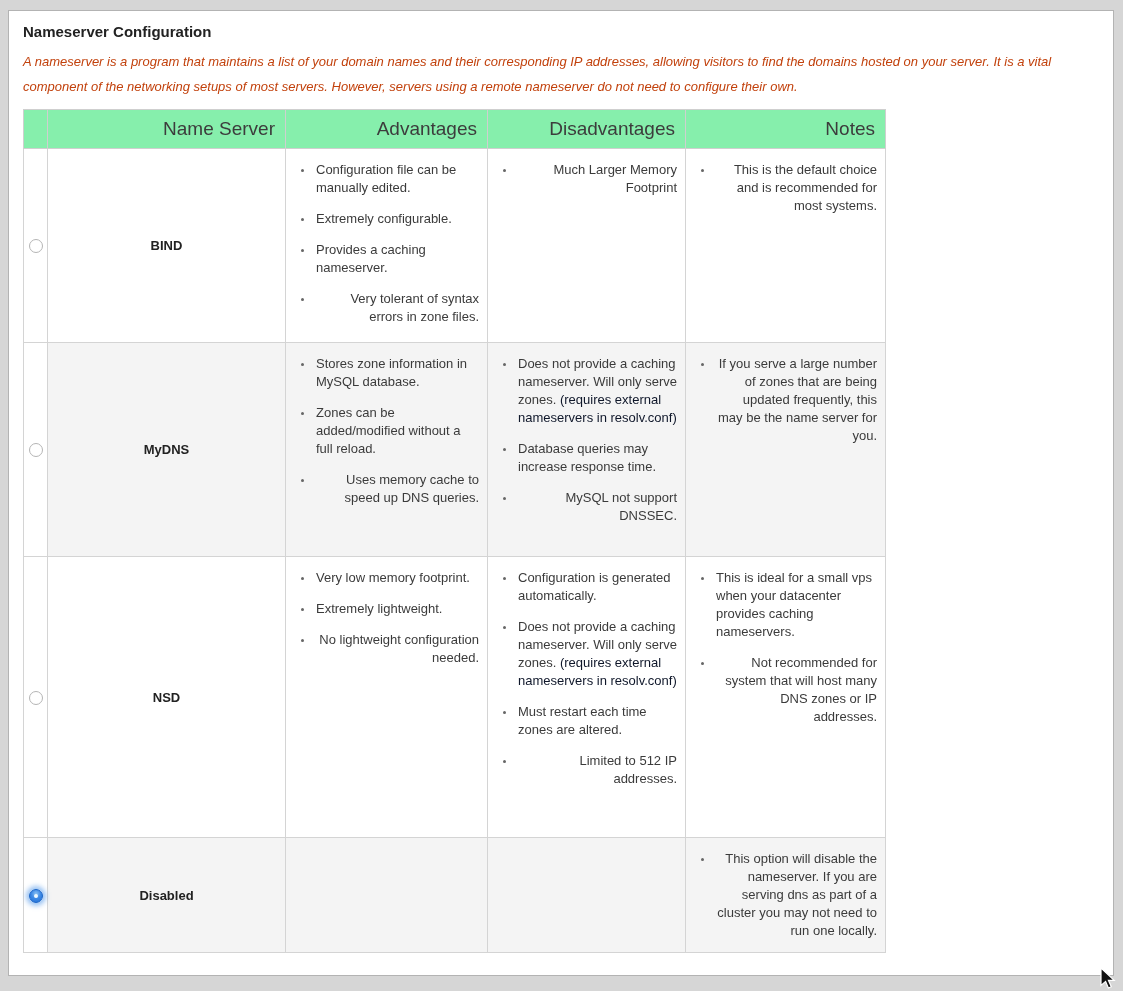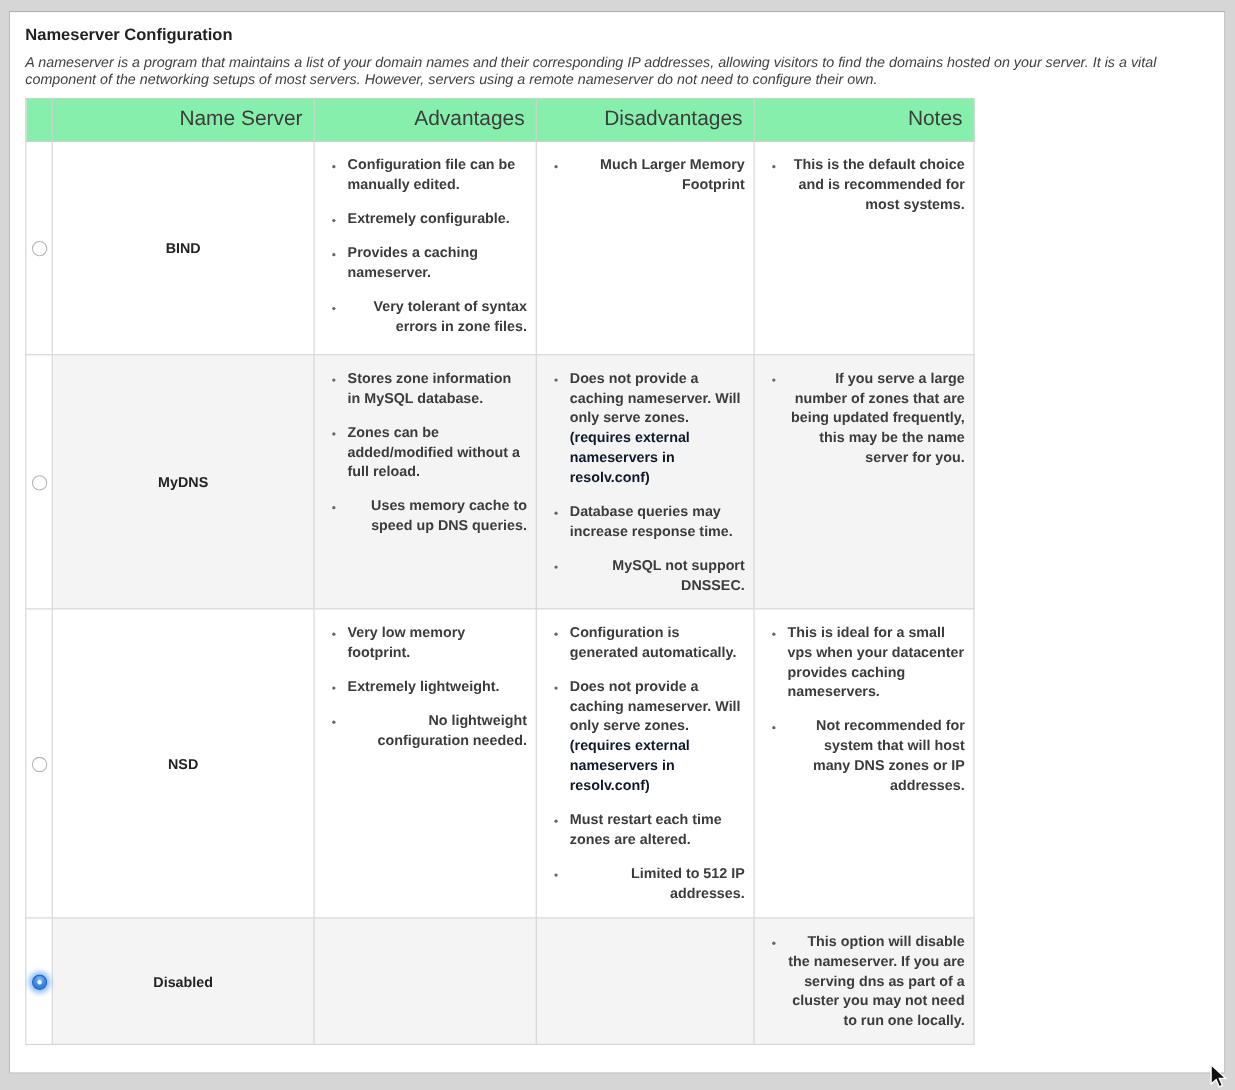--- a/index.html
+++ b/index.html
@@ -24,39 +24,38 @@
     margin: 0 0 6px 0;
     font-size: 15px;
     line-height: 22px;
     font-weight: bold;
     color: #222222;
   }
   p.description {
     margin: 0 0 10px 0;
     font-style: italic;
     font-size: 13px;
-    line-height: 15px;
-    color: #404040;
+    line-height: 25px;
+    color: #c2410c;
   }
   p.instruction {
     margin: 0 0 11px 0;
     font-size: 13px;
     line-height: 17px;
     color: #333333;
   }
   table.ns-table {
     border-collapse: collapse;
     table-layout: fixed;
     width: 862px;
     font-size: 13px;
     color: #3b3b3b;
   }
   .ns-table th, .ns-table td {
     border: 1px solid #d4d4d4;
-    font-weight: bold;
   }
   .ns-table thead th {
     background: #86efac;
     border-color: #cfcfcf;
     font-weight: normal;
     text-align: right;
     color: #3c3c3c;
     padding: 8px 10px;
     height: 31px;
     font-size: 19px;

